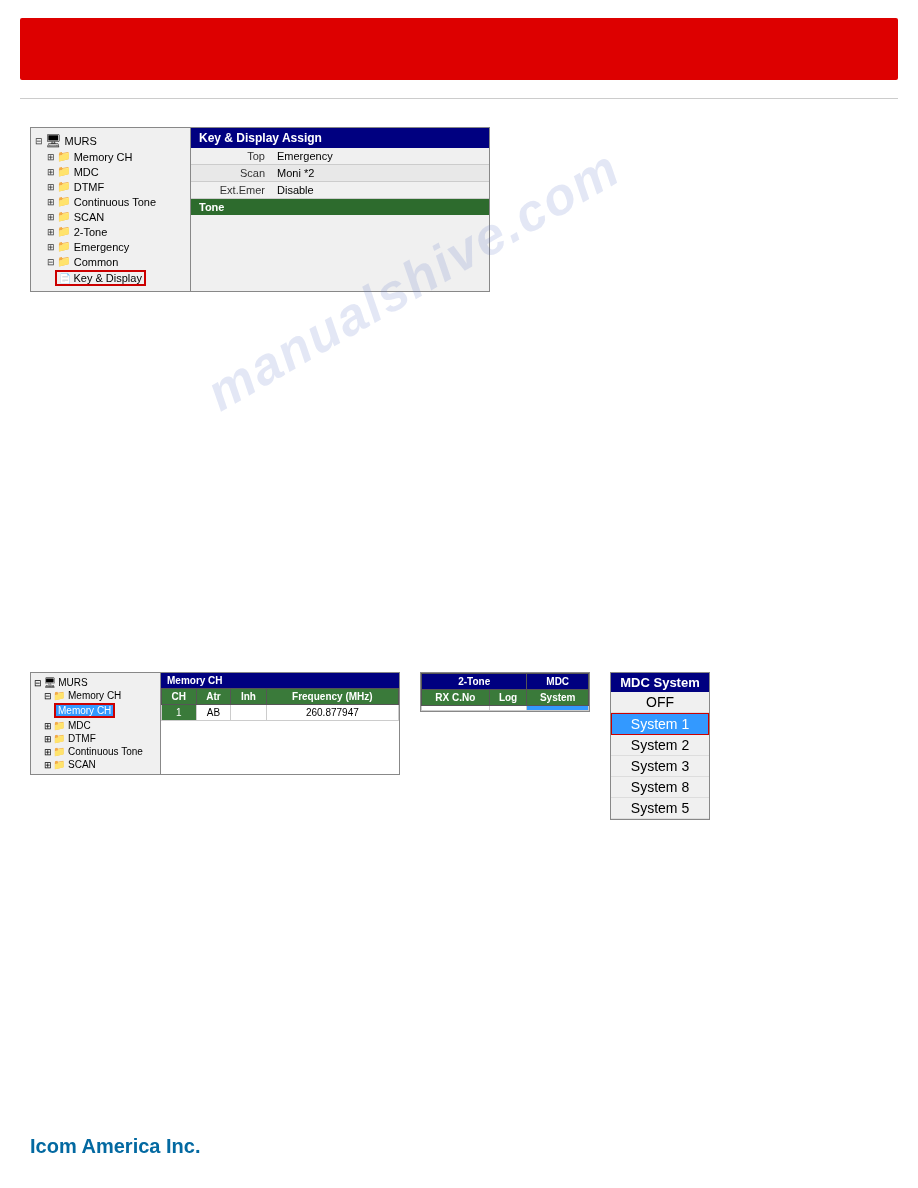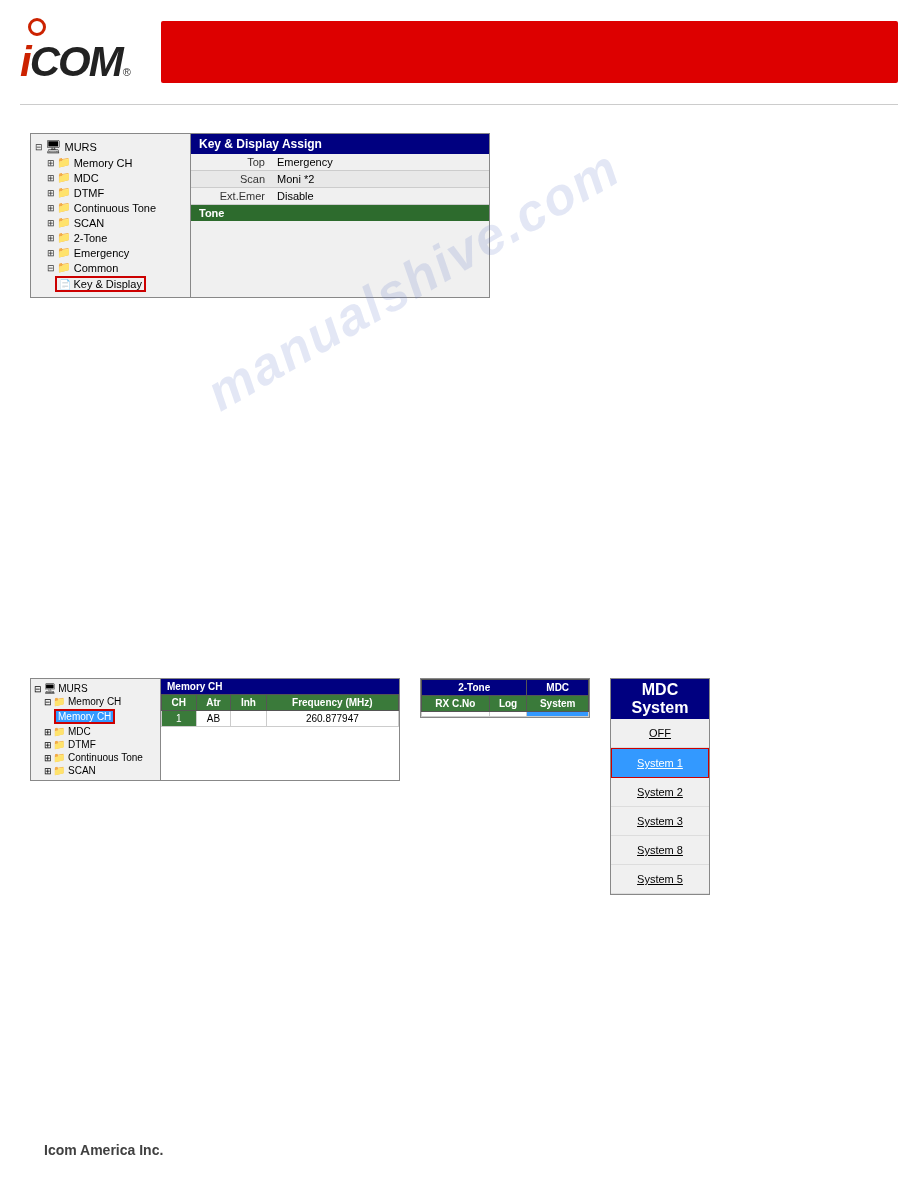--- a/index.html
+++ b/index.html
@@ -296,61 +296,51 @@
       width: 100px;
       font-size: 11px;
     }
 
     .mdc-header {
       background: #000080;
       color: white;
       padding: 2px 6px;
       font-weight: bold;
       text-align: center;
-      font-size: 16px;
+      font-size: 13px;
     }
 
     .mdc-item {
-      padding: 8px 8px;
+      padding: 2px 8px;
       background: #f0f0f0;
       border-bottom: 1px solid #ddd;
-      font-size: 11px;
+      font-size: 14px;
       text-align: center;
-      text-decoration: underline;
     }
 
     .mdc-item.selected {
       background: #3399ff;
       color: white;
       border: 1px solid #cc0000;
     }
 
     
     .footer {
       position: absolute;
       bottom: 30px;
-      left: 44px;
-      font-size: 14px;
-      font-weight: bold;
-      color: #404040;
+      left: 30px;
+      font-size: 20px;
+      font-weight: bold;
+      color: #0369a1;
     }
   </style>
 </head>
 <body>
 
 <div class="header">
-  <div class="logo-area">
-    <div class="logo-circle"></div>
-    <div style="display:flex; align-items:baseline; gap:1px;">
-      <span style="font-size:42px; font-weight:900; font-style:italic; color:#222; font-family:'Arial Black', Arial, sans-serif; letter-spacing:-2px;">
-        <span style="color:#cc2200;">i</span>COM
-      </span>
-      <span style="font-size:11px; vertical-align:super; color:#333;">®</span>
-    </div>
-  </div>
   <div class="red-banner"></div>
 </div>
 
 <div class="divider"></div>
 
 <div class="content">
 
   <div class="screenshot-top">
 
     <div class="tree-panel">

